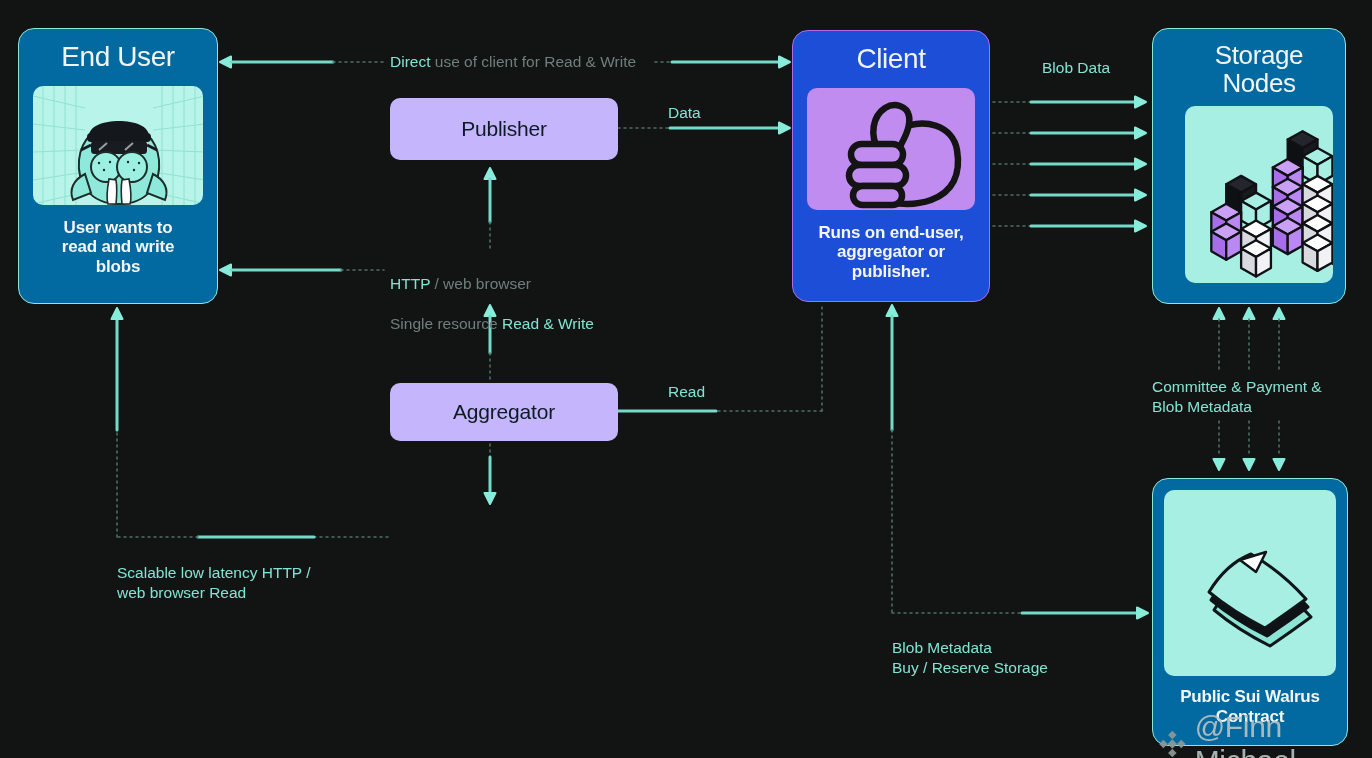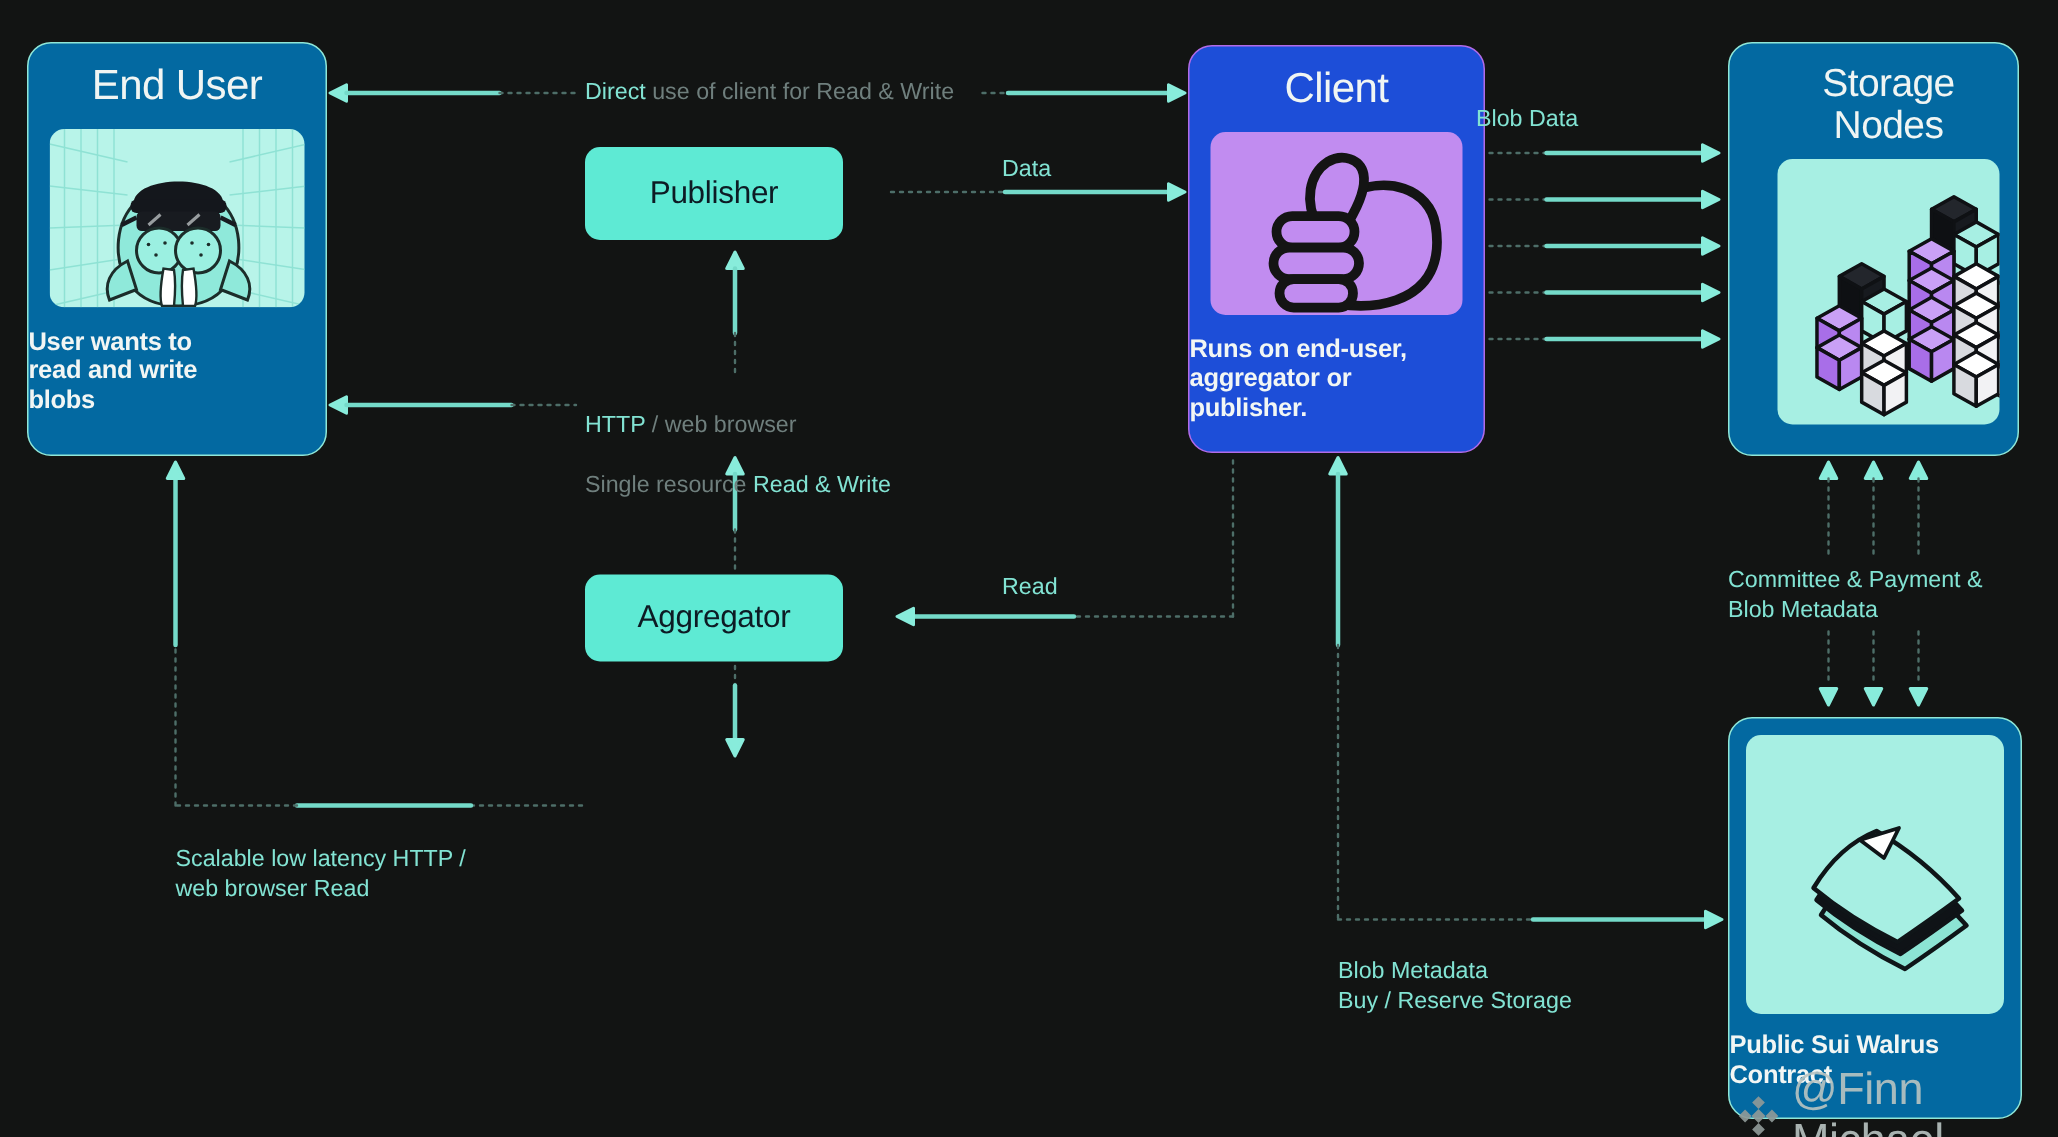--- a/index.html
+++ b/index.html
@@ -12,25 +12,25 @@
   .wires .s{stroke:#74dac9;stroke-width:3;stroke-linecap:round;fill:none;}
   .wires .d{stroke:#4d6e68;stroke-width:1.6;stroke-dasharray:2 4;stroke-linecap:round;fill:none;}
   .wires .h{fill:#88ecdb;stroke:#88ecdb;stroke-width:2;stroke-linejoin:round;}
 
   .node{position:absolute;z-index:2;border-radius:16px;background:#0369a1;border:1.5px solid #8fe7d8;}
   .node.purple{border-color:#b16be8;background:#1d4ed8;}
   .node-title{margin-top:13px;text-align:center;font-size:28px;font-weight:500;
     letter-spacing:-0.4px;color:#f0f5f3;line-height:1.06;white-space:pre-line;}
   .node-title.small{font-size:26px;}
   .node-img{position:relative;margin:14px 14px 0;border-radius:10px;overflow:hidden;}
-  .node-caption{margin-top:13px;font-size:17px;font-weight:700;
+  .node-caption{margin-top:13px;text-align:center;font-size:17px;font-weight:700;
     color:#f2f6f4;line-height:1.16;white-space:pre-line;letter-spacing:-0.2px;}
 
-  .pill{position:absolute;z-index:2;width:172px;height:58px;border-radius:10px;
-    background:#5eead4;display:flex;align-items:center;justify-content:center;
+  .pill{position:absolute;z-index:2;width:228px;height:58px;border-radius:10px;
+    background:#c4b5fd;display:flex;align-items:center;justify-content:center;
     font-size:21px;font-weight:500;color:#0d1b24;letter-spacing:-0.2px;}
 
   .lbl{position:absolute;z-index:3;font-size:15.5px;line-height:20px;white-space:pre-line;}
   .t{color:#82e3d3;}
   .g{color:#6f7f7d;}
 
   .watermark{position:absolute;left:1157px;top:710px;z-index:6;display:flex;
     align-items:center;gap:7px;}
   .watermark .wm-text{font-size:30px;color:#b9c4c2;opacity:.9;letter-spacing:-0.3px;}
 </style>
@@ -328,21 +328,21 @@
       </svg>
     </div>
     <div class="node-caption" style="margin-top:11px;">Public Sui Walrus
 Contract</div>
   </div>
 
   <div class="lbl" style="left:390px;top:52px;"><span class="t">Direct</span><span class="g"> use of client for Read &amp; Write</span></div>
 
   <div class="lbl t" style="left:668px;top:103px;">Data</div>
 
-  <div class="lbl t" style="left:984px;top:58px;margin-top:12px;">Blob Data</div>
+  <div class="lbl t" style="left:1042px;top:58px;">Blob Data</div>
 
   <div class="lbl" style="left:390px;top:254px;">
     <div><span class="t">HTTP</span><span class="g"> / web browser</span></div>
     <div><span class="g">Single resource </span><span class="t">Read &amp; Write</span></div>
   </div>
 
   <div class="lbl t" style="left:668px;top:382px;">Read</div>
 
   <div class="lbl t" style="left:1152px;top:377px;">Committee &amp; Payment &amp;
 Blob Metadata</div>

